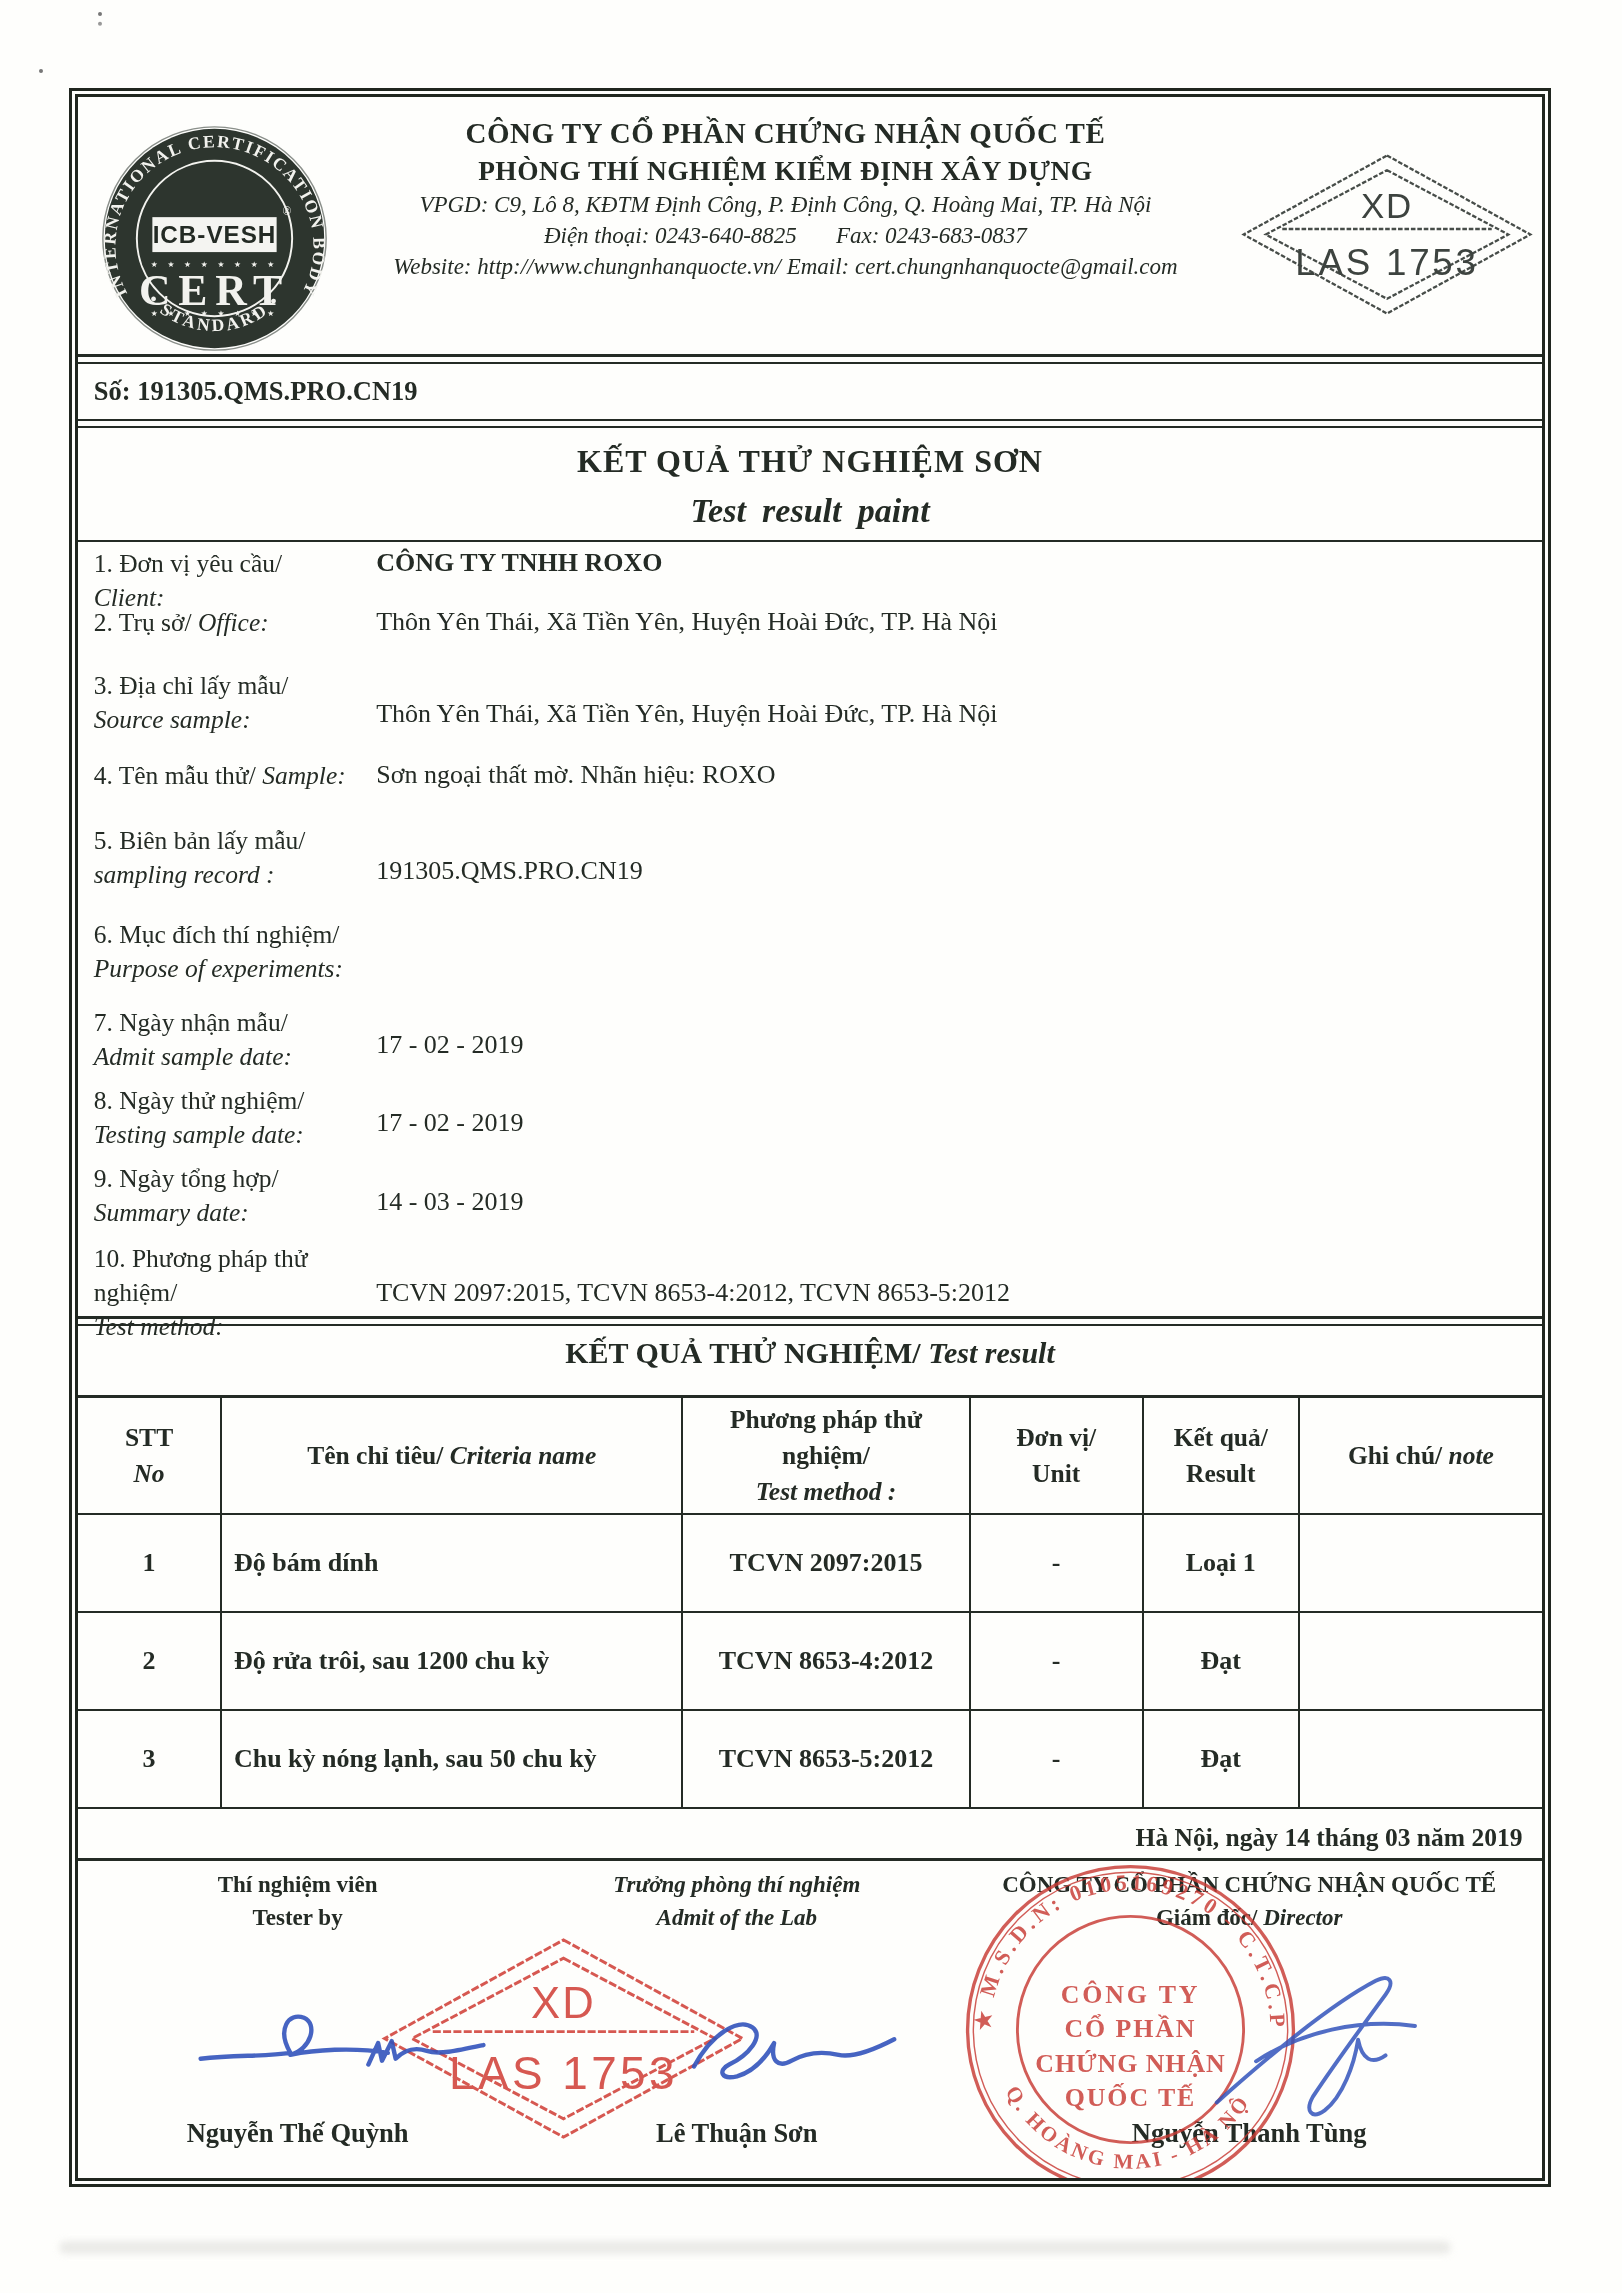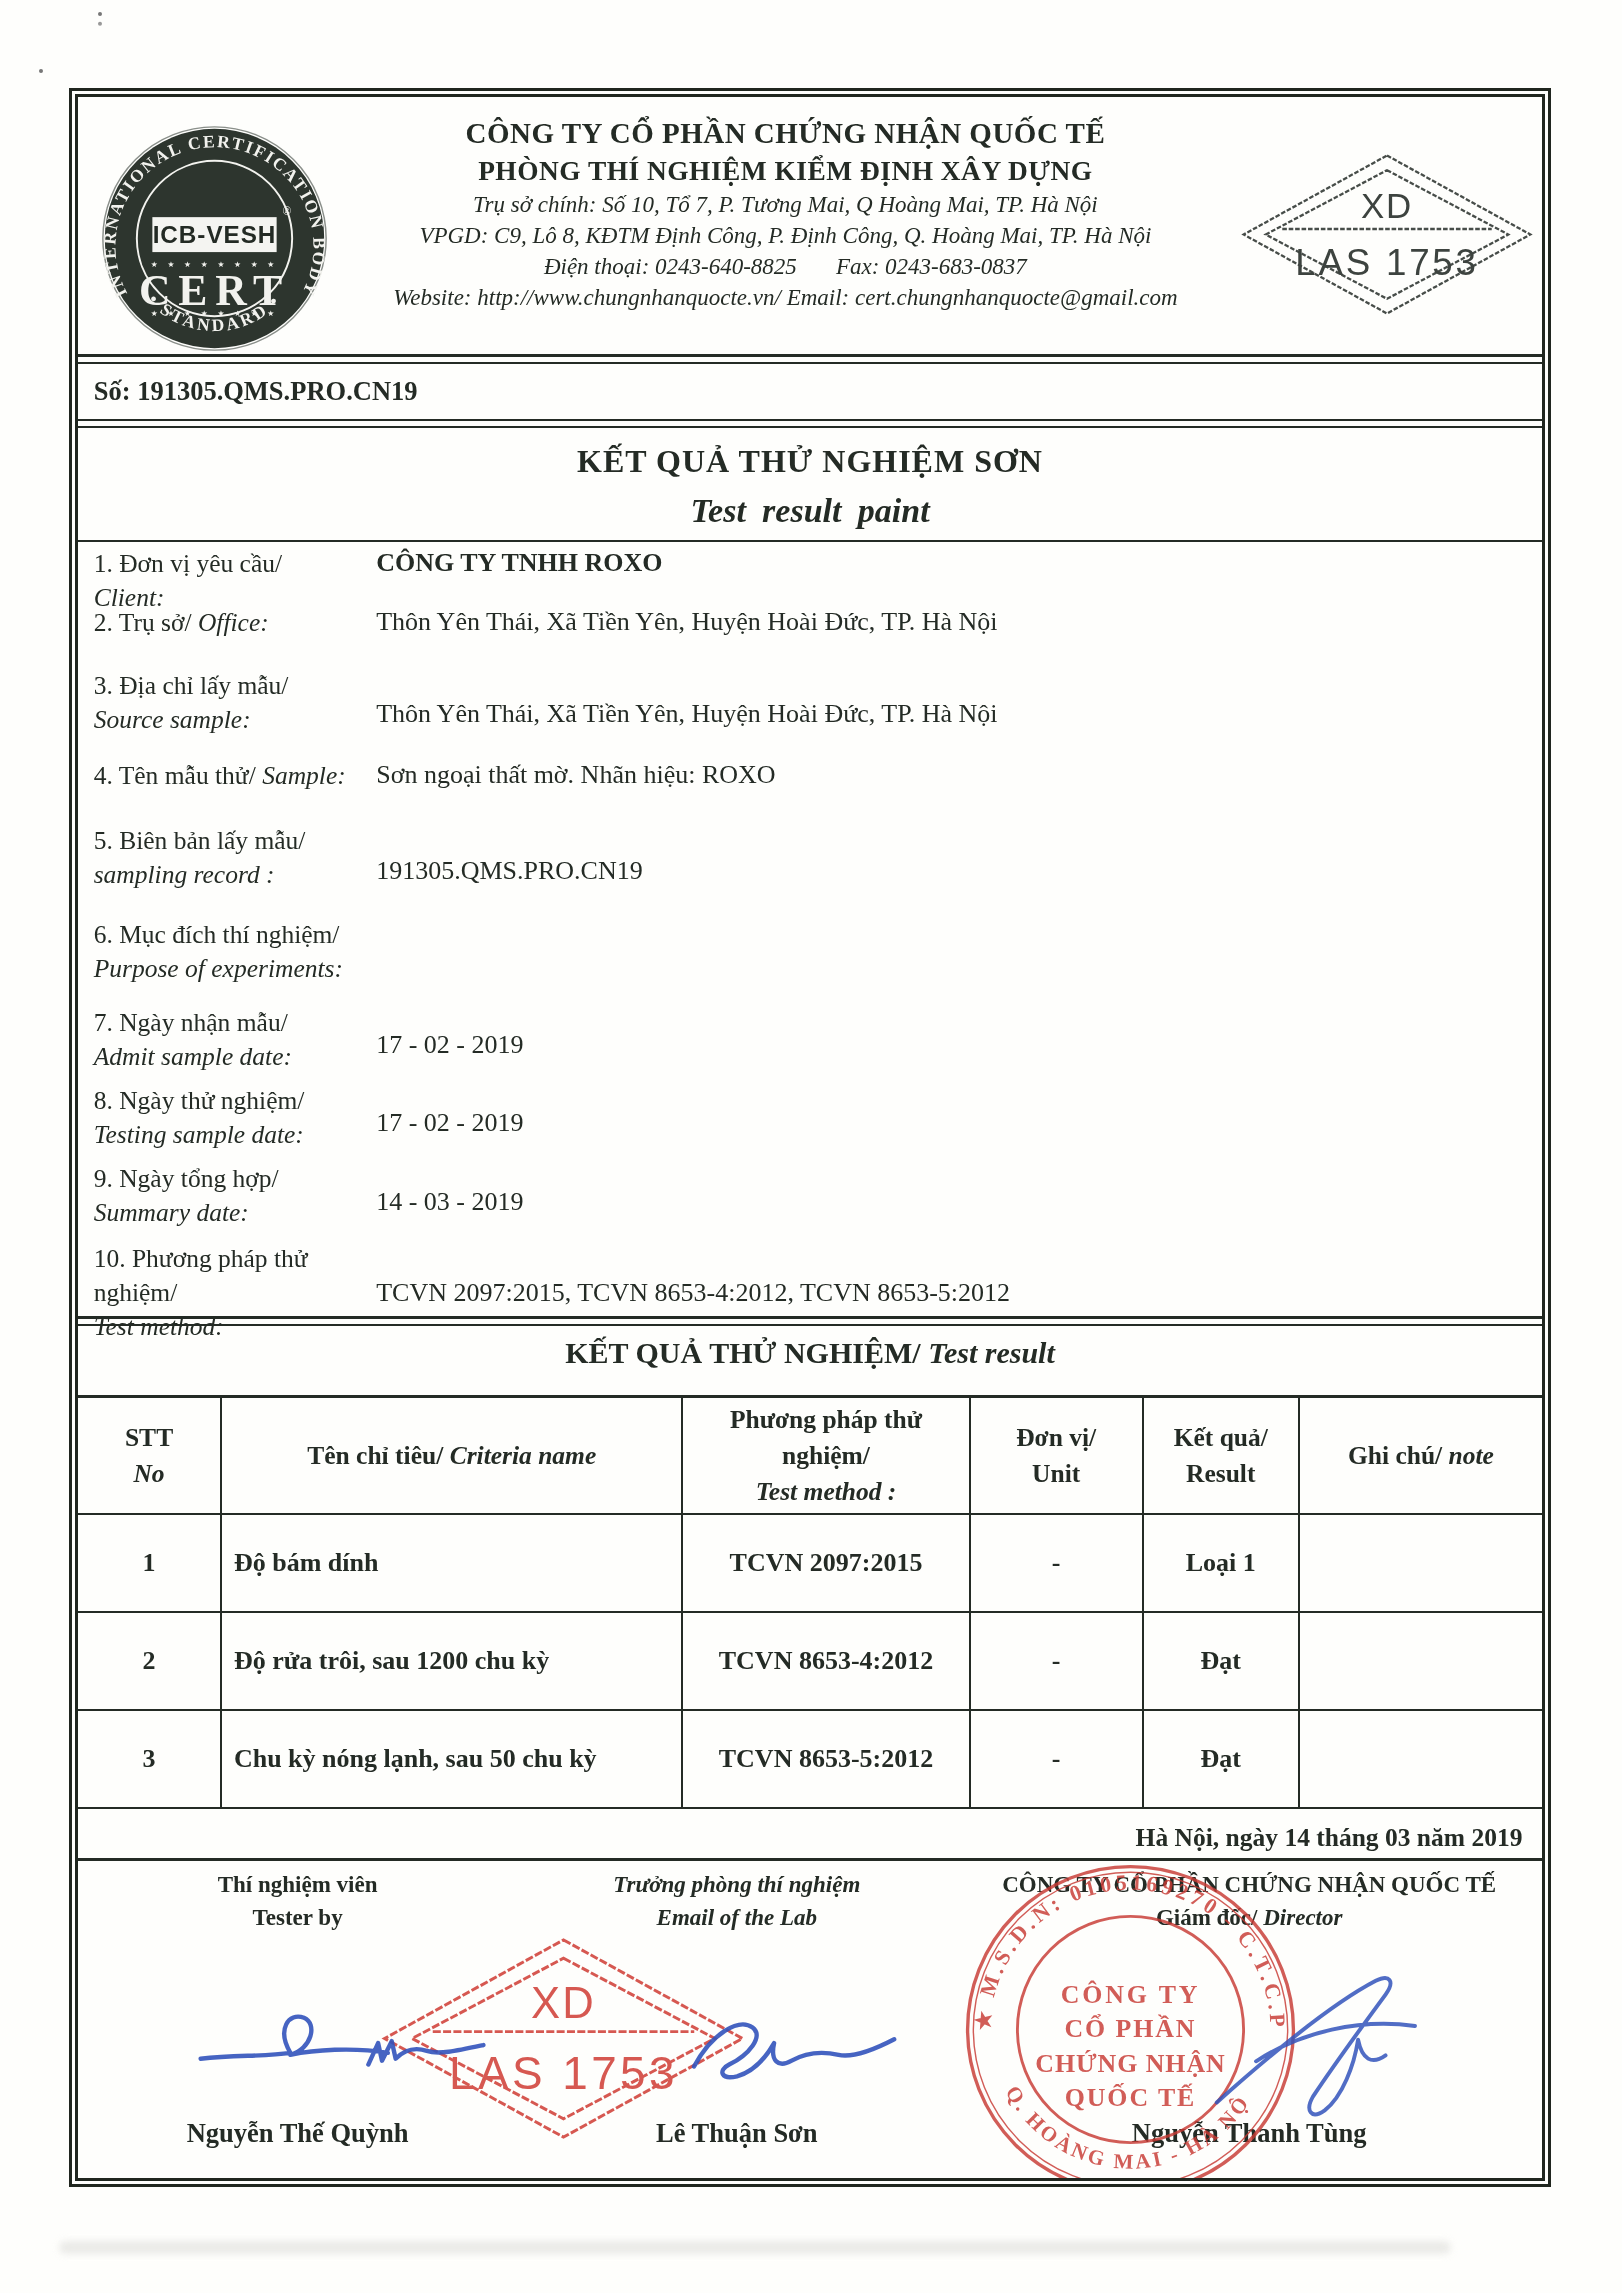--- a/index.html
+++ b/index.html
@@ -109,21 +109,20 @@
           <text x="190" y="96" font-size="12" fill="#f2f2ee">®</text>
           <text x="120" y="149" text-anchor="middle" font-size="8" fill="#f2f2ee" letter-spacing="4">★ ★ ★ ★ ★ ★ ★ ★</text>
           <text x="120" y="188" text-anchor="middle" font-size="45" font-weight="bold" fill="#f2f2ee" letter-spacing="8">CERT</text>
           <text x="120" y="200" text-anchor="middle" font-size="8" fill="#f2f2ee" letter-spacing="4">★ ★ ★ ★ ★ ★ ★ ★</text>
         </svg>
       </div>
 
       <div class="header-center">
         <div class="company1">CÔNG TY CỔ PHẦN CHỨNG NHẬN QUỐC TẾ</div>
         <div class="company2">PHÒNG THÍ NGHIỆM KIỂM ĐỊNH XÂY DỰNG</div>
-        <div class="addr">Trụ sở chính: Số 10, Tổ 7, P. Tương Mai, Q Hoàng Mai, TP. Hà Nội</div>
         <div class="addr">VPGD: C9, Lô 8, KĐTM Định Công, P. Định Công, Q. Hoàng Mai, TP. Hà Nội</div>
         <div class="addr">
           <span>Điện thoại: 0243-640-8825</span><span class="gap"></span><span>Fax: 0243-683-0837</span>
         </div>
         <div class="addr">Website: http://www.chungnhanquocte.vn/ Email: cert.chungnhanquocte@gmail.com</div>
       </div>
 
       <div class="header-diamond">
         <svg width="294" height="169" viewBox="0 0 320 180">
           <polygon points="160,4 316,90 160,176 4,90" fill="none" stroke="#474d49" stroke-width="2.5" stroke-dasharray="5 2"></polygon>
@@ -275,21 +274,21 @@
     <div class="footer">
 
       <div class="fcol fcol1">
         <div class="role">Thí nghiệm viên</div>
         <div class="role">Tester by</div>
         <div class="fname">Nguyễn Thế Quỳnh</div>
       </div>
 
       <div class="fcol fcol2">
         <div class="role">Trưởng phòng thí nghiệm</div>
-        <div class="role">Email of the Lab</div>
+        <div class="role">Admit of the Lab</div>
         <div class="fname">Lê Thuận Sơn</div>
       </div>
 
       <div class="fcol fcol3">
         <div class="role">CÔNG TY CỔ PHẦN CHỨNG NHẬN QUỐC TẾ</div>
         <div class="role">
           <span>Giám đốc/</span> <span class="it">Director</span>
         </div>
         <div class="fname">Nguyễn Thanh Tùng</div>
       </div>

